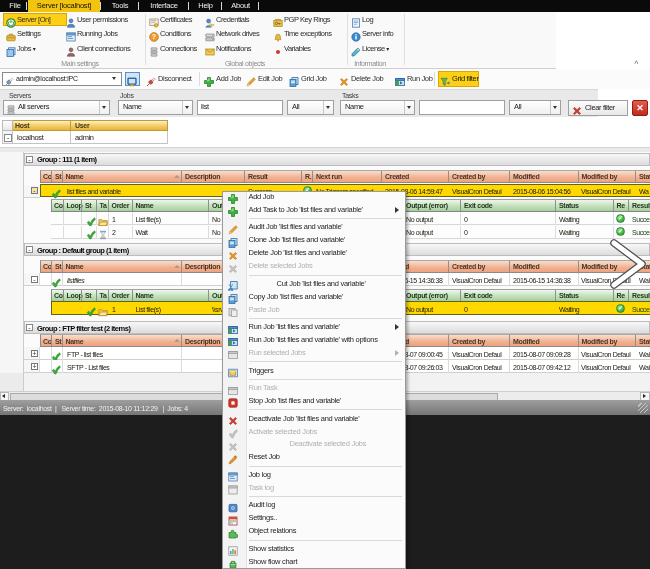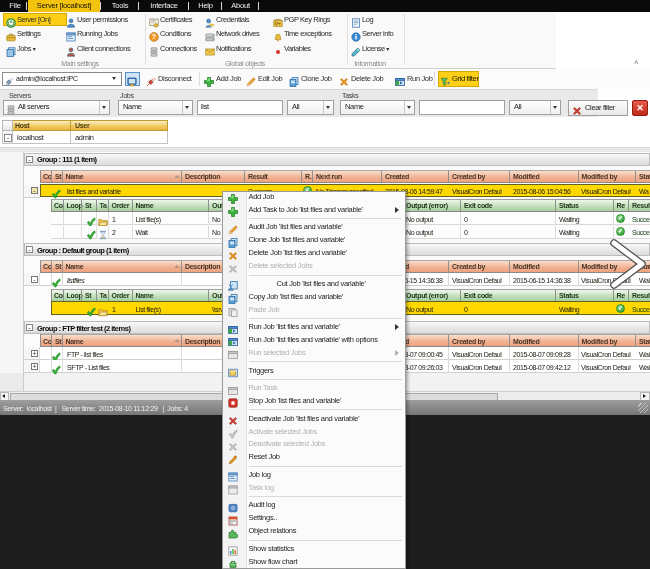--- a/index.html
+++ b/index.html
@@ -166,21 +166,21 @@
           <path d="M1 9 L2 6.4 L7.2 1.2 Q7.8 0.6 8.6 1.4 Q9.4 2.2 8.8 2.8 L3.6 8 Z" fill="#f0a030" stroke="#b06a10" stroke-width="0.6"></path>
           <path d="M1 9 L2 6.4 L3.6 8 Z" fill="#f5d9a8"></path>
         </svg></div>
 <span style="left:258px;top:6px;font-size:7.5px;letter-spacing:-0.35px;color:#303030;">Edit Job</span>
 <div style="left:289px;top:5px;width:10px;height:10px;"><svg width="10" height="10" viewBox="0 0 10 10">
           <rect x="3" y="0.6" width="6" height="7" fill="#cfe6f5" stroke="#2f6ea8" stroke-width="0.8"></rect>
           <rect x="1" y="2.4" width="6" height="7" fill="#5a9fd4" stroke="#2f6ea8" stroke-width="0.8"></rect>
           <rect x="2" y="3.6" width="4" height="1" fill="#fff"></rect>
           <rect x="2" y="5.2" width="4" height="1" fill="#fff"></rect>
         </svg></div>
-<span style="left:301px;top:6px;font-size:7.5px;letter-spacing:-0.35px;color:#303030;">Clone Job</span>
+<span style="left:301px;top:6px;font-size:7.5px;letter-spacing:-0.35px;color:#303030;">Grid Job</span>
 <div style="left:339px;top:5px;width:10px;height:10px;"><svg width="10" height="10" viewBox="0 0 10 10">
           <path d="M1.4 2.6 L2.6 1.4 L5 3.8 L7.4 1.4 L8.6 2.6 L6.2 5 L8.6 7.4 L7.4 8.6 L5 6.2 L2.6 8.6 L1.4 7.4 L3.8 5 Z" fill="#e8951d" stroke="#b06a10" stroke-width="0.5"></path>
         </svg></div>
 <span style="left:351px;top:6px;font-size:7.5px;letter-spacing:-0.35px;color:#303030;">Delete Job</span>
 <div style="left:395px;top:5px;width:10px;height:10px;"><svg width="10" height="10" viewBox="0 0 10 10">
           <rect x="0.6" y="1.6" width="8.8" height="7" fill="#cfe2f4" stroke="#2f5f9e" stroke-width="0.8"></rect>
           <rect x="0.6" y="1.6" width="8.8" height="1.8" fill="#4d8fd0" stroke="#2f5f9e" stroke-width="0.8"></rect>
           <rect x="0.9" y="3.8" width="3" height="4.4" fill="#3aa63a"></rect>
           <path d="M5 4.2 L7.6 5.9 L5 7.6 Z" fill="#2f6ea8"></path>
         </svg></div>
@@ -659,21 +659,21 @@
           <path d="M1.4 2.6 L2.6 1.4 L5 3.8 L7.4 1.4 L8.6 2.6 L6.2 5 L8.6 7.4 L7.4 8.6 L5 6.2 L2.6 8.6 L1.4 7.4 L3.8 5 Z" fill="#d23a2e" stroke="#8f1f16" stroke-width="0.5"></path>
         </svg></div>
 <span style="left:25.5px;top:223.10000000000002px;font-size:7.5px;letter-spacing:-0.28px;color:#1e1e1e;">Deactivate Job 'list files and variable'</span>
 <div style="left:5px;top:234.40000000000003px;width:10px;height:10px;"><svg width="10" height="10" viewBox="0 0 10 10">
           <path d="M1.2 5.4 L2.8 4.2 L4.2 6.2 Q5.6 2.6 8.6 0.8 L9.4 2.2 Q6.4 4.6 5 9 L3.8 9 Z" fill="#c6c6c6" stroke="#9a9a9a" stroke-width="0.5"></path>
         </svg></div>
 <span style="left:25.5px;top:236.00000000000003px;font-size:7.5px;letter-spacing:-0.28px;color:#b0b0b0;">Activate selected Jobs</span>
 <div style="left:5px;top:247.30000000000004px;width:10px;height:10px;"><svg width="10" height="10" viewBox="0 0 10 10">
           <path d="M1.4 2.6 L2.6 1.4 L5 3.8 L7.4 1.4 L8.6 2.6 L6.2 5 L8.6 7.4 L7.4 8.6 L5 6.2 L2.6 8.6 L1.4 7.4 L3.8 5 Z" fill="#c3c3c3" stroke="#9a9a9a" stroke-width="0.5"></path>
         </svg></div>
-<span style="left:25.5px;top:248.90000000000003px;font-size:7.5px;letter-spacing:-0.28px;color:#b0b0b0;">Deactivate selected Jobs</span>
+<span style="left:25.5px;top:248.90000000000003px;font-size:7.5px;letter-spacing:-0.28px;color:#b0b0b0;padding-left:41px;">Deactivate selected Jobs</span>
 <div style="left:5px;top:260.20000000000005px;width:10px;height:10px;"><svg width="10" height="10" viewBox="0 0 10 10">
           <path d="M1 9 L2.2 6.2 L6.6 1.8 L8.2 3.4 L3.8 7.8 Z" fill="#e8951d" stroke="#a86a10" stroke-width="0.6"></path>
           <rect x="6.2" y="0.8" width="2.6" height="2.2" transform="rotate(45 7.5 1.9)" fill="#c87820"></rect>
         </svg></div>
 <span style="left:25.5px;top:261.8px;font-size:7.5px;letter-spacing:-0.28px;color:#1e1e1e;">Reset Job</span>
 <span style="left:26px;top:274.2px;width:153px;height:1px;background:#d9d9d9;"></span>
 <div style="left:5px;top:277.8px;width:10px;height:10px;"><svg width="10" height="10" viewBox="0 0 10 10">
           <rect x="0.8" y="1" width="8.4" height="8" fill="#dfeefc" stroke="#4d7fb5" stroke-width="0.8"></rect>
           <rect x="0.8" y="1" width="8.4" height="2" fill="#74a8d8" stroke="#4d7fb5" stroke-width="0.8"></rect>
           <rect x="2" y="4.2" width="4" height="0.9" fill="#6a94c0"></rect>

